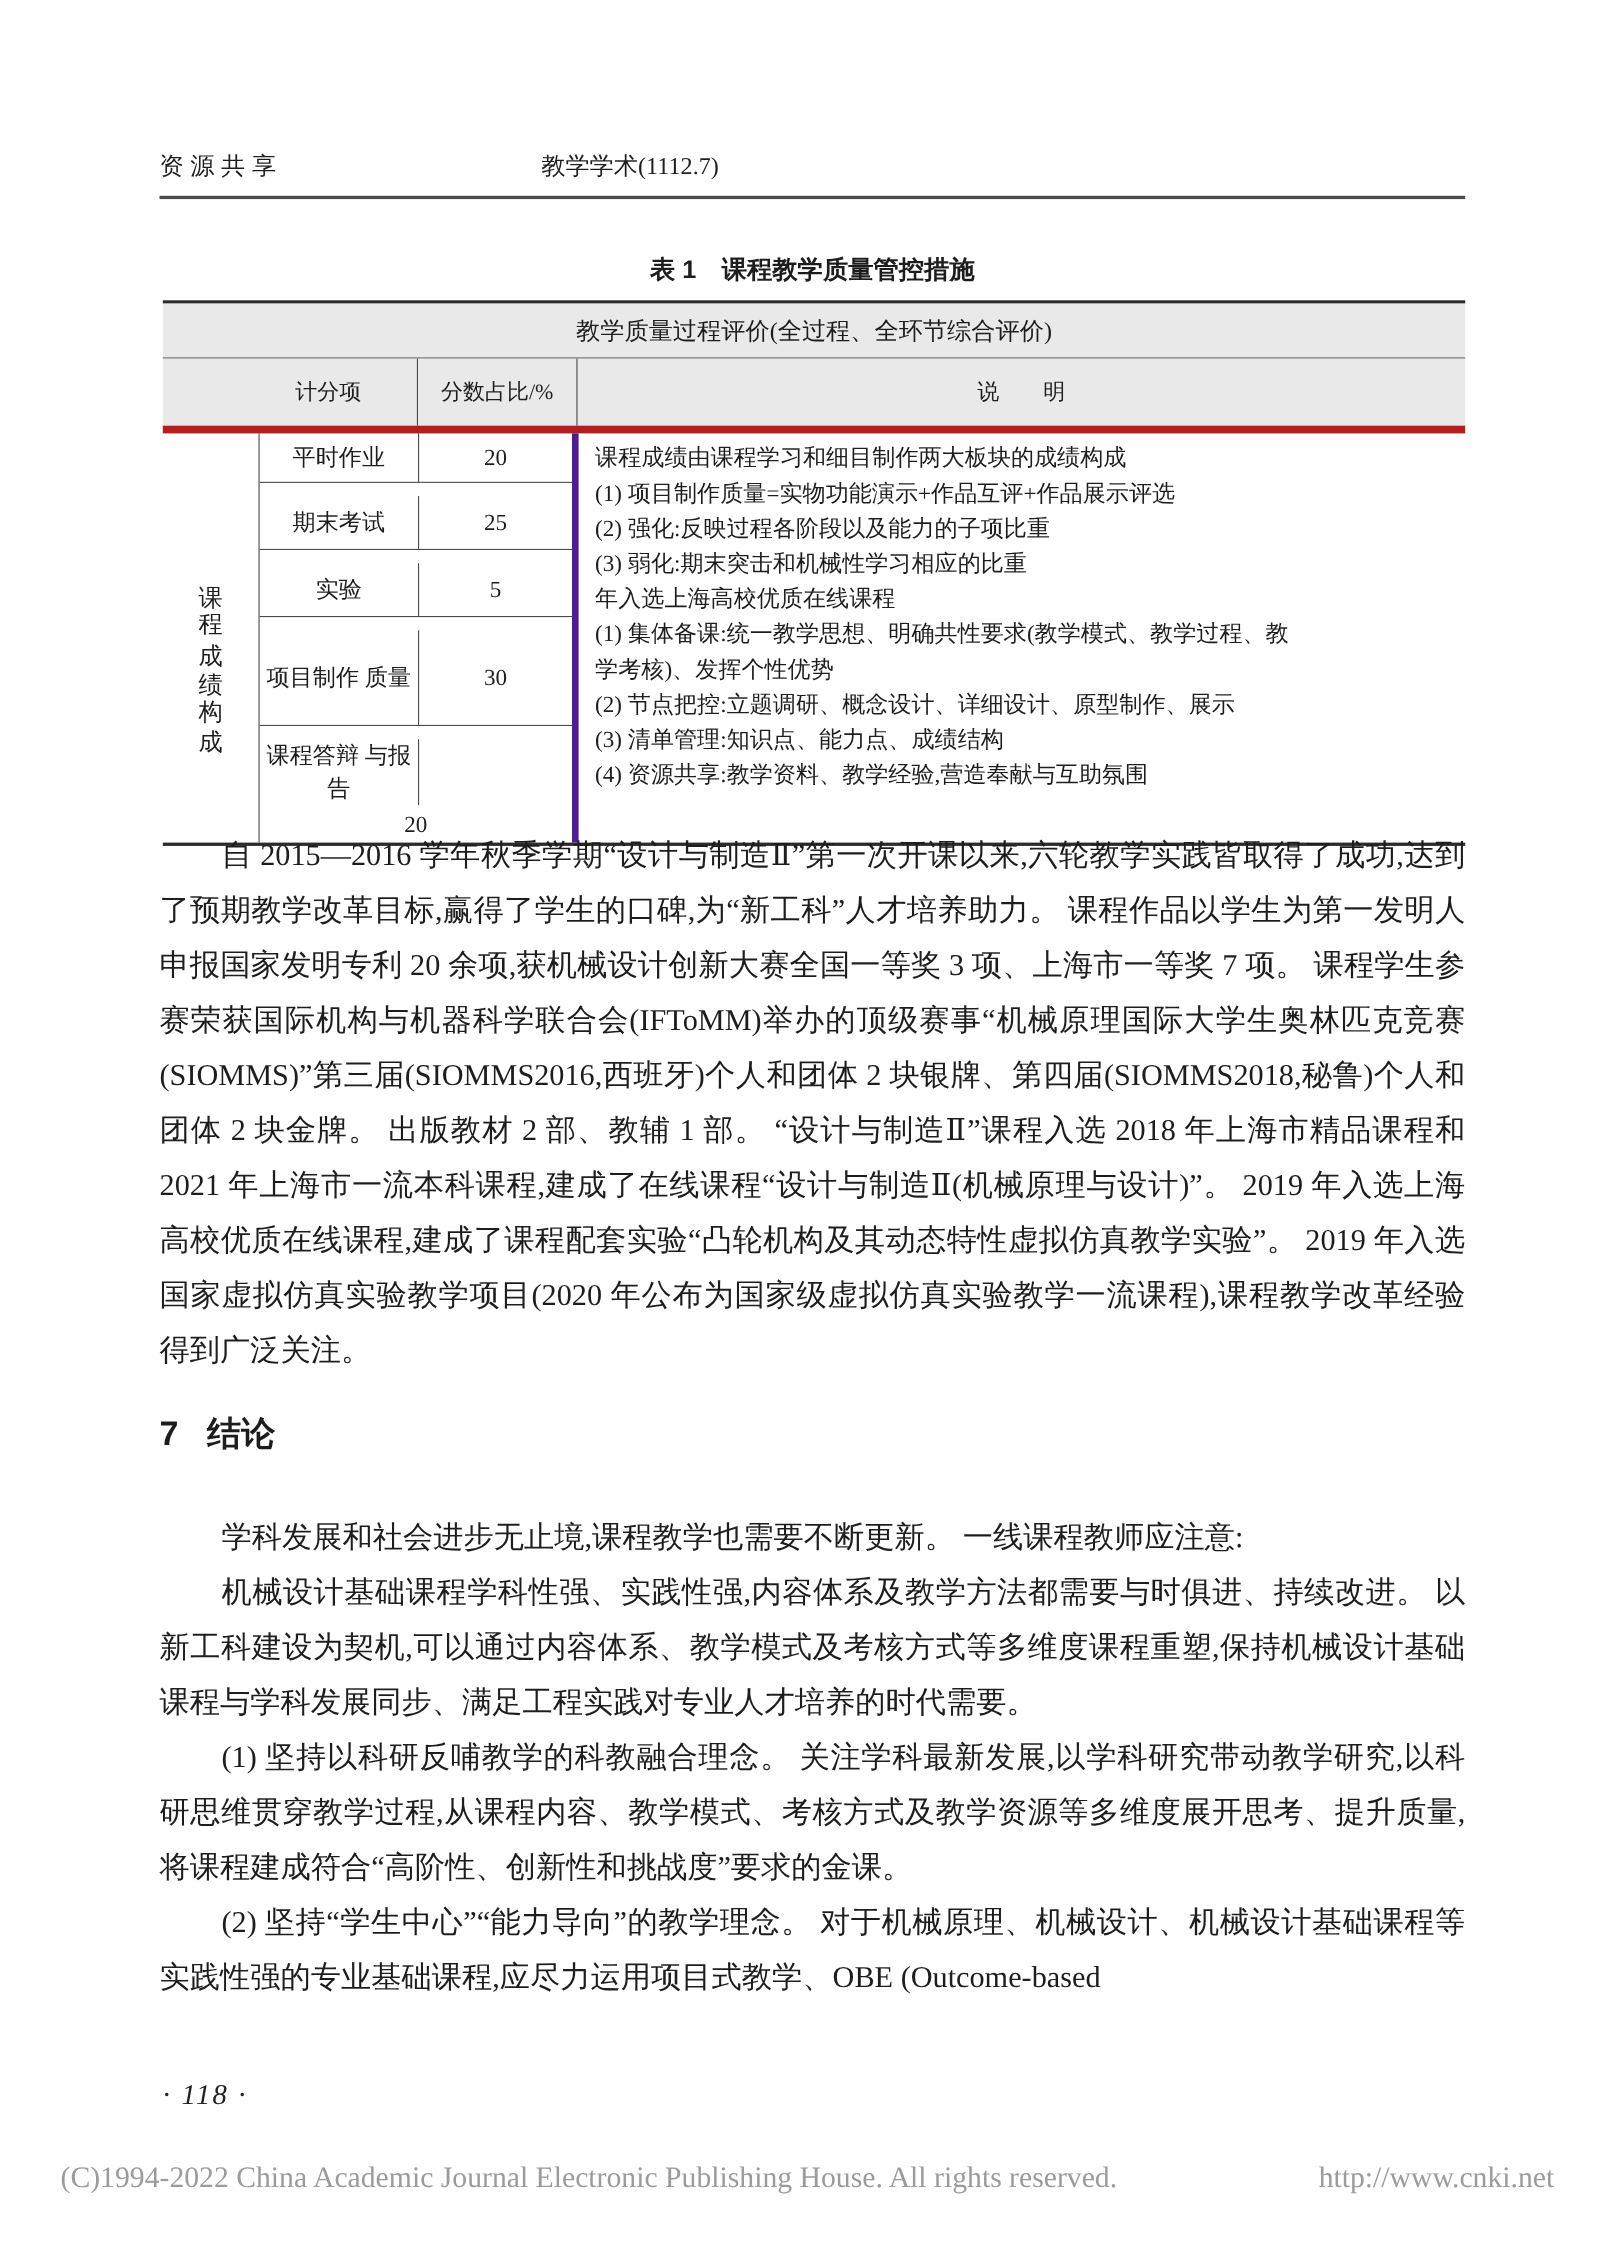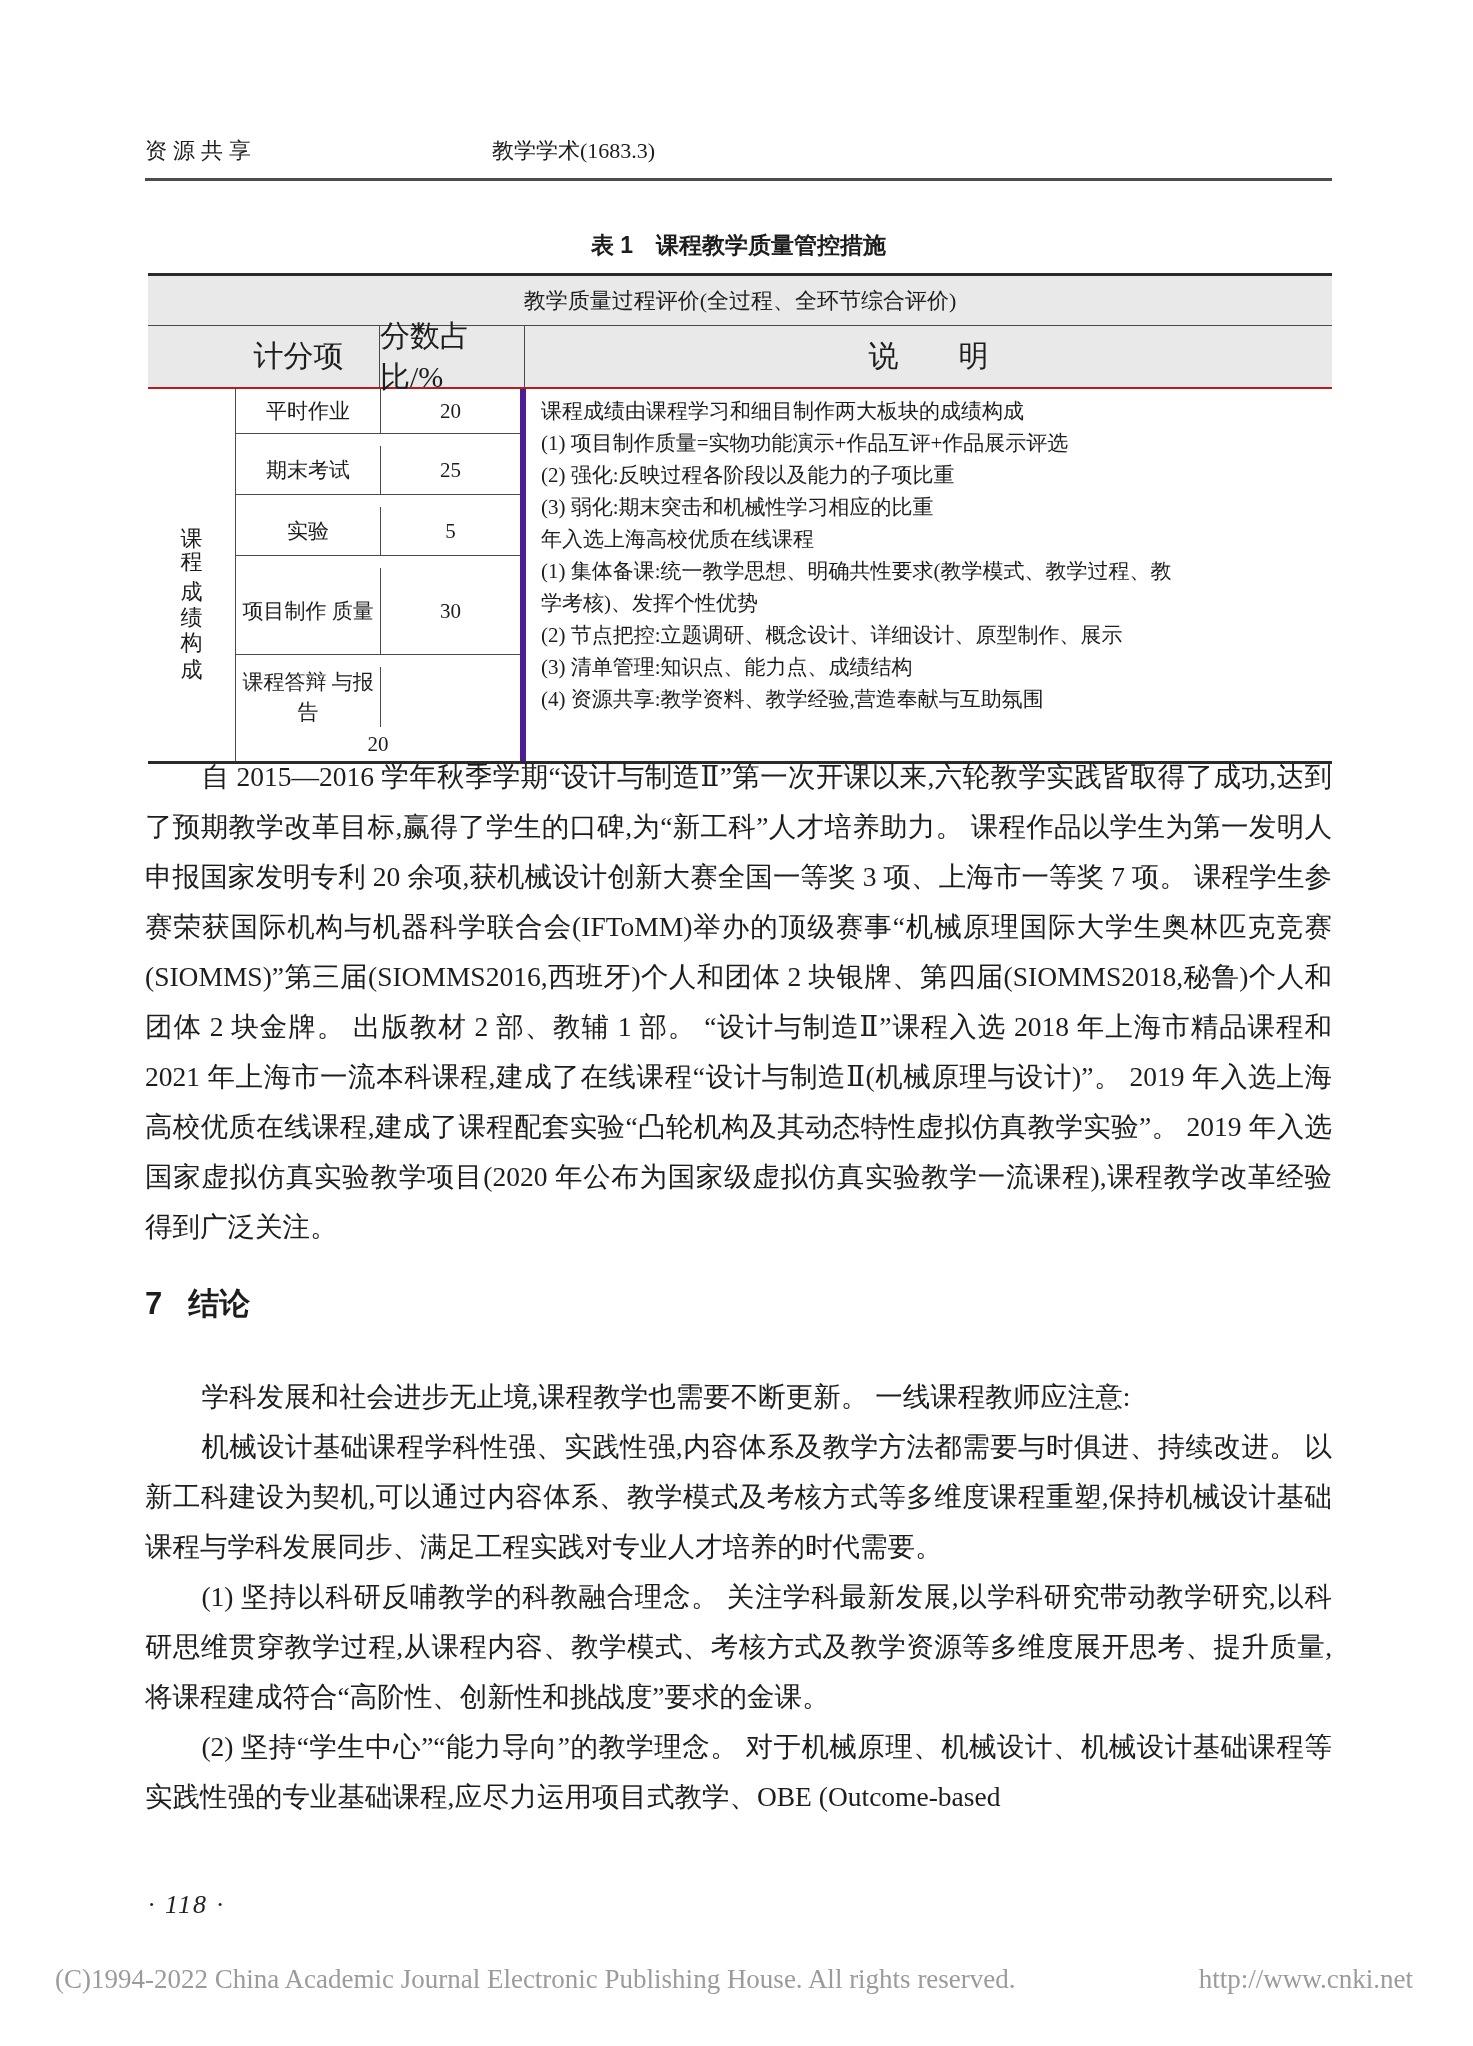--- a/index.html
+++ b/index.html
@@ -19,21 +19,21 @@
     position:absolute; top:230px; left:145px; width:1187px; text-align:center;
     font-family:"Liberation Sans","DejaVu Sans",sans-serif; font-weight:bold; font-size:23px;
   }
   .ttable {
     position:absolute; top:273px; left:148px; width:1184px;
     border-top:3px solid #2b2b2b; border-bottom:3px solid #2b2b2b;
     font-size:21px; box-sizing:border-box;
   }
   .th1 { height:49px; background:#e9e9e9; border-bottom:1px solid #4a4a4a;
          display:flex; align-items:center; justify-content:center; font-size:22px; }
-  .th2 { height:61px; background:#e9e9e9; border-bottom:2px solid #b91c1c; display:flex; font-size:30px; }
+  .th2 { height:61px; background:#e9e9e9; border-bottom:7px solid #b91c1c; display:flex; font-size:20px; }
   .h-item { width:232px; border-right:1px solid #4a4a4a; box-sizing:border-box;
             display:flex; align-items:center; justify-content:center; padding-left:70px; }
   .h-score { width:145px; border-right:1px solid #4a4a4a; box-sizing:border-box;
              display:flex; align-items:center; justify-content:center; }
   .h-note { flex:1; display:flex; align-items:center; justify-content:center; }
 
   .tbody { display:flex; align-items:stretch; }
   .group-col { width:88px; border-right:1px solid #4a4a4a; box-sizing:border-box;
                display:flex; align-items:center; justify-content:center;
                writing-mode:vertical-rl; text-orientation:upright; letter-spacing:26px;
@@ -68,21 +68,21 @@
   .footer { position:absolute; top:1964px; left:55px; width:1358px;
             display:flex; justify-content:space-between; color:#9b9b9b; font-size:27px; }
 </style>
 </head>
 <body>
 
 <div class="page">
 
   <div class="running-head">
     <span class="rh-left">资源共享</span>
-    <span class="rh-center">教学学术(1683.3)</span>
+    <span class="rh-center">教学学术(1112.7)</span>
   </div>
   <div class="head-rule"></div>
 
   <div class="table-title">表 1　课程教学质量管控措施</div>
 
   <div class="ttable">
     <div class="th1">教学质量过程评价(全过程、全环节综合评价)</div>
     <div class="th2">
       <div class="h-item">计分项</div>
       <div class="h-score">分数占比/%</div>

